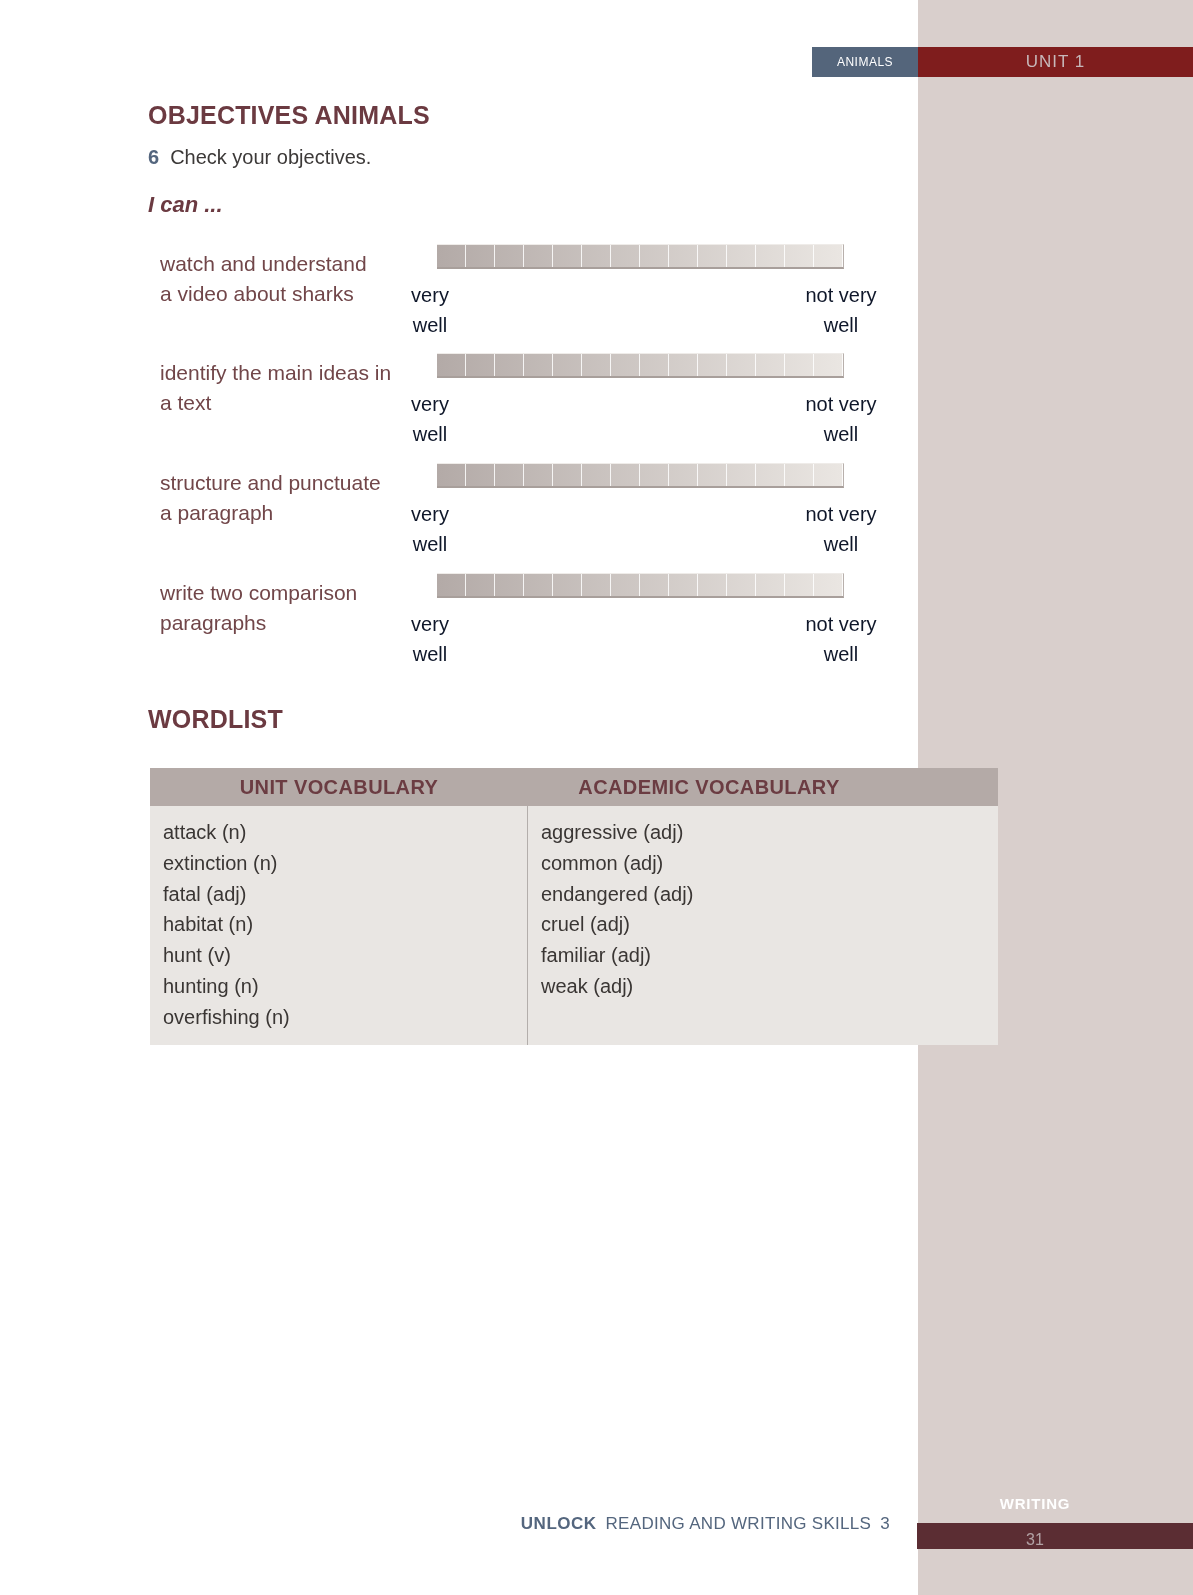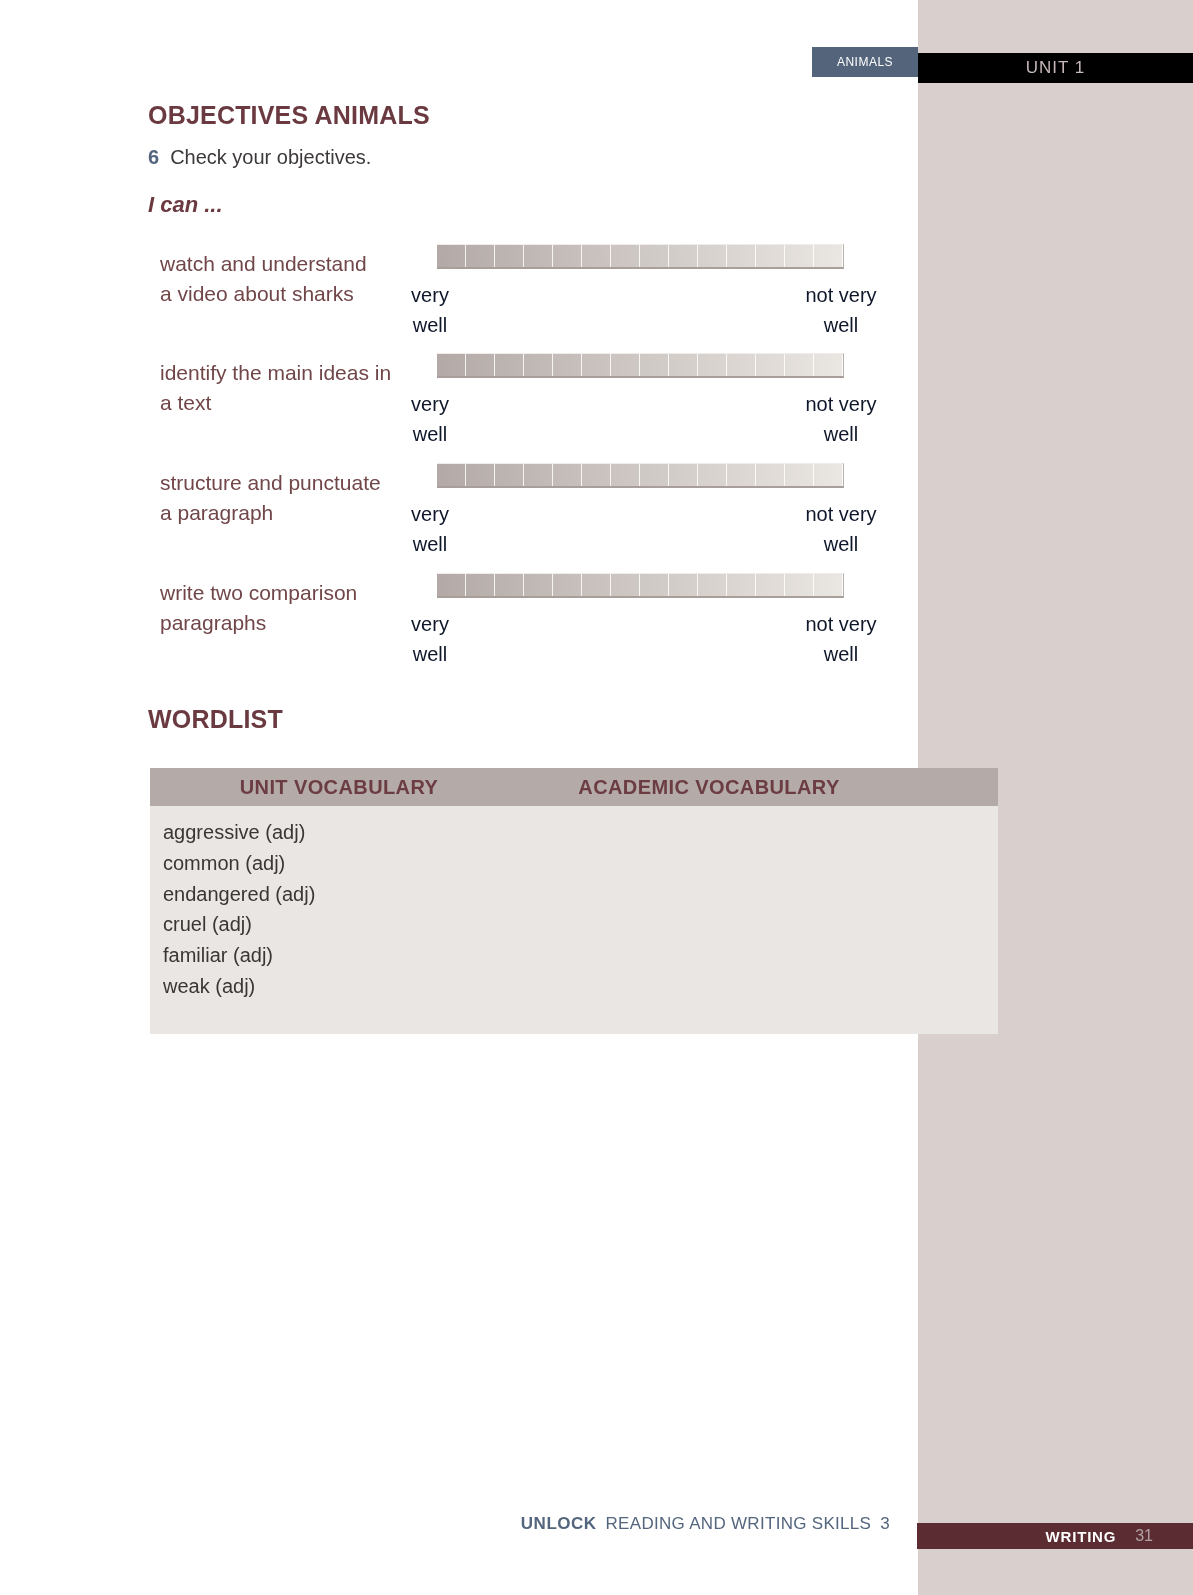--- a/index.html
+++ b/index.html
@@ -28,23 +28,23 @@
     left: 812px; top: 47px;
     width: 106px; height: 30px;
     background: #54657b;
     color: #ffffff;
     font-size: 12px;
     letter-spacing: 0.5px;
     display: flex; align-items: center; justify-content: center;
   }
   .unit-band {
     position: absolute;
-    left: 918px; top: 53px;
+    left: 918px; top: 47px;
     width: 275px; height: 30px;
-    background: #000000;
+    background: #7f1d1d;
     color: #c7b8ba;
     font-size: 17px;
     letter-spacing: 1px;
     display: flex; align-items: center; justify-content: center; text-align: right;
   }
 
   .section-title {
     position: absolute;
     left: 148px;
     color: #6b3a41;
@@ -167,20 +167,21 @@
   .footer-credit .brand { font-weight: bold; letter-spacing: 0.5px; margin-right: 9px; }
   .footer-credit .series { margin-right: 9px; }
   .footer-band {
     position: absolute;
     left: 917px; top: 1523px;
     width: 276px; height: 26px;
     background: #5b2d33;
     display: flex; align-items: center; justify-content: flex-end;
     padding-right: 40px;
     gap: 19px;
+    flex-direction: column;
   }
   .footer-band .section-name {
     color: #ffffff; font-size: 15px; font-weight: 600; letter-spacing: 0.8px;
   }
   .footer-band .page-num {
     color: #b2a2a5; font-size: 16px;
   }
 </style>
 </head>
 <body>
@@ -269,20 +270,29 @@
   </div>
 
   <h2 class="section-title" id="wordlist-title">WORDLIST</h2>
 
   <div class="wtable">
     <div class="whead">
       <div class="wh-cell c0">UNIT VOCABULARY</div>
       <div class="wh-cell c1">ACADEMIC VOCABULARY</div>
     </div>
     <div class="wbody">
+      <ul class="wcol c0">
+        <li>attack (n)</li>
+        <li>extinction (n)</li>
+        <li>fatal (adj)</li>
+        <li>habitat (n)</li>
+        <li>hunt (v)</li>
+        <li>hunting (n)</li>
+        <li>overfishing (n)</li>
+      </ul>
       <ul class="wcol c1">
         <li>aggressive (adj)</li>
         <li>common (adj)</li>
         <li>endangered (adj)</li>
         <li>cruel (adj)</li>
         <li>familiar (adj)</li>
         <li>weak (adj)</li>
       </ul>
     </div>
   </div>

